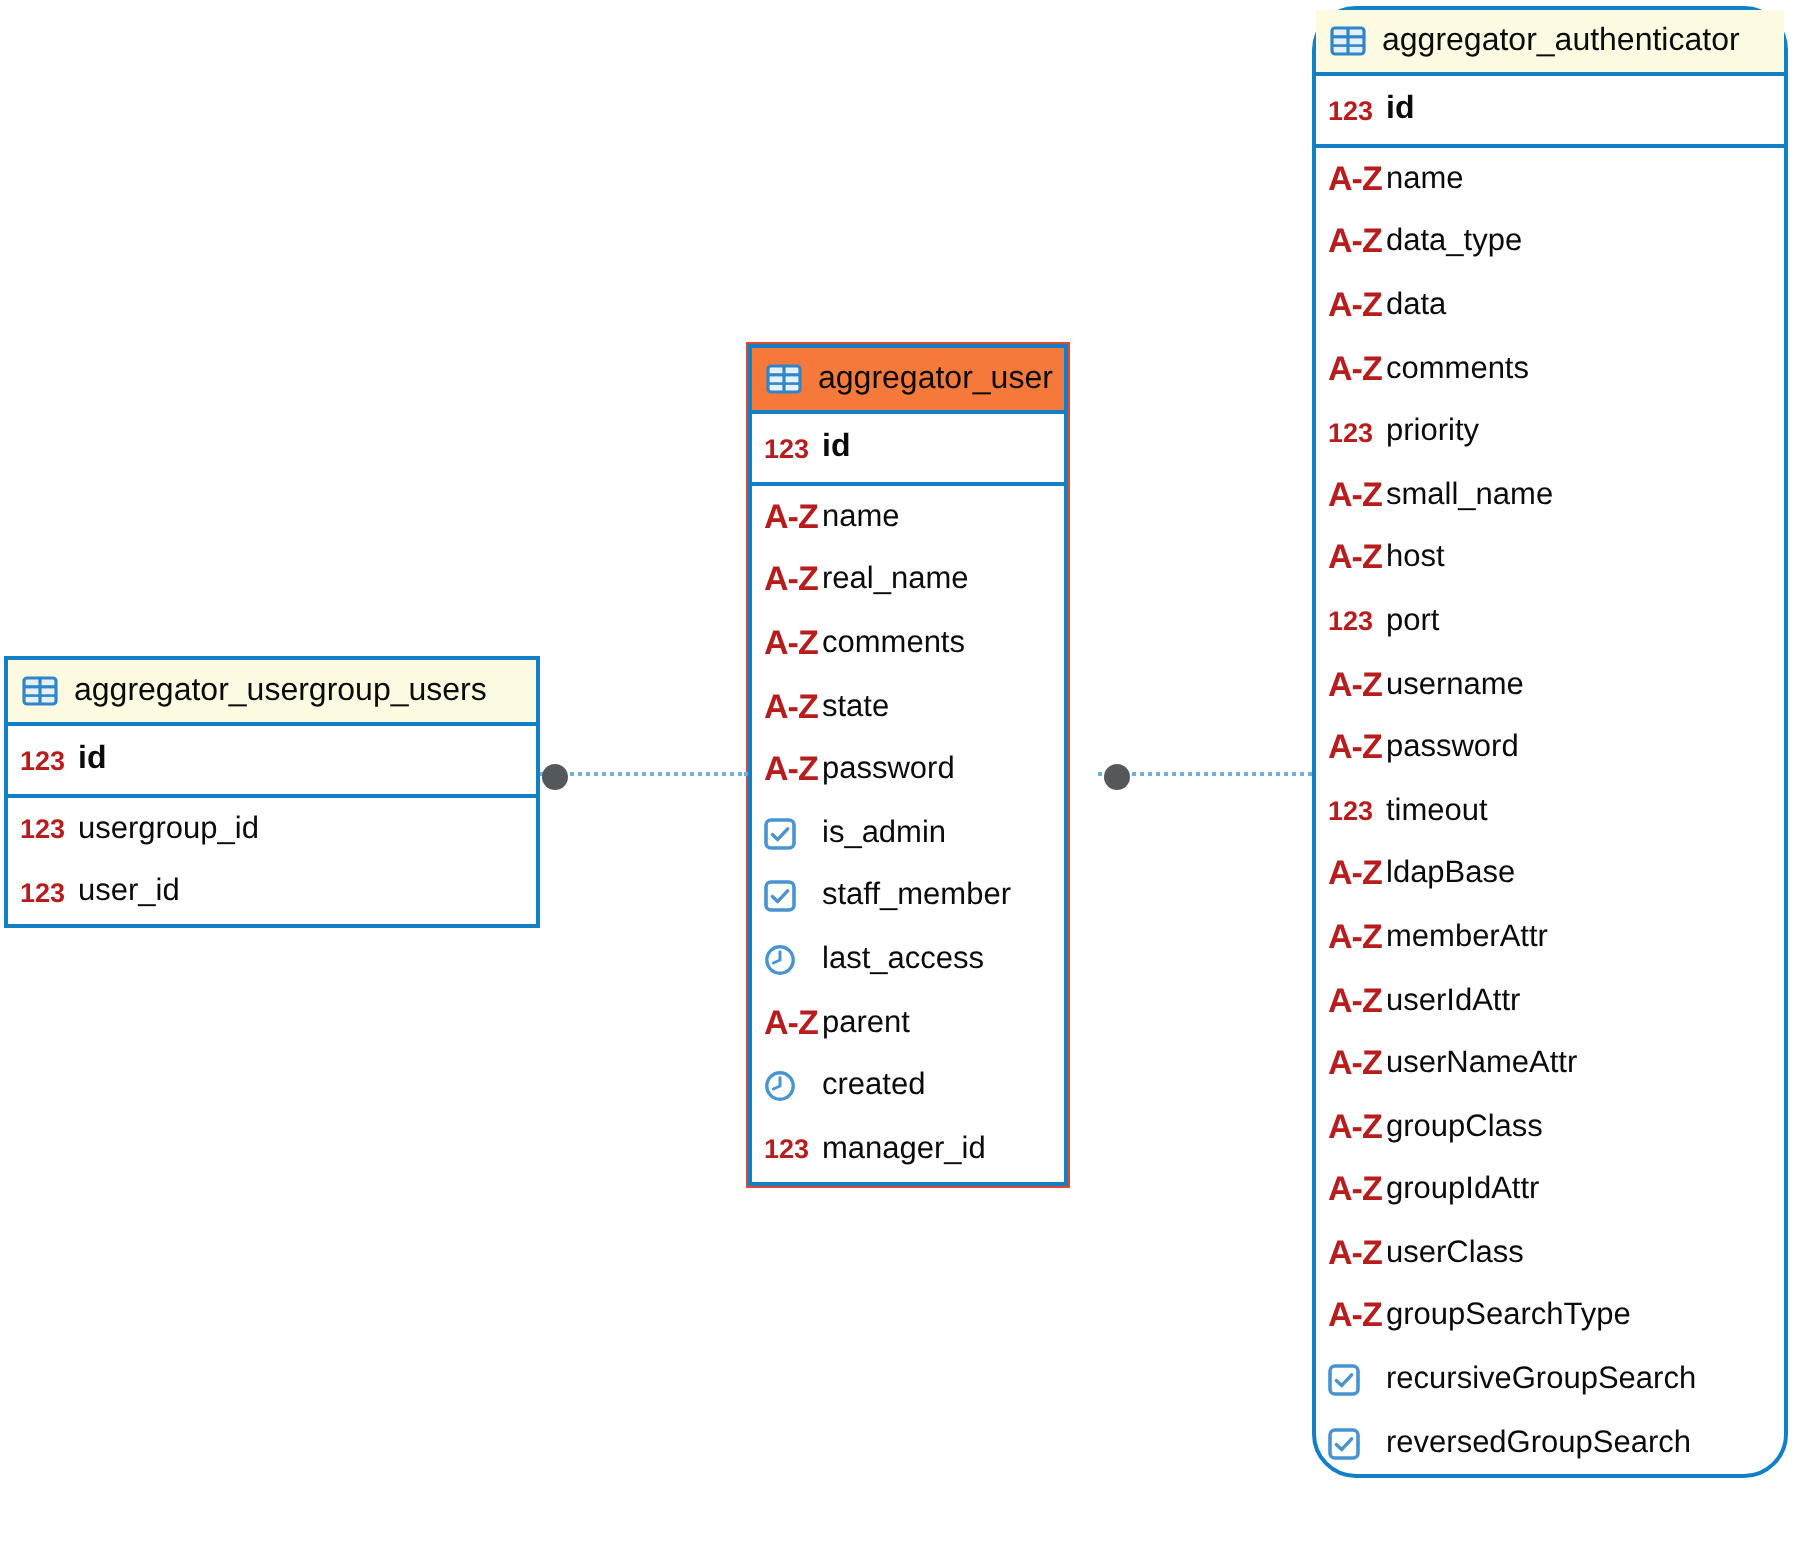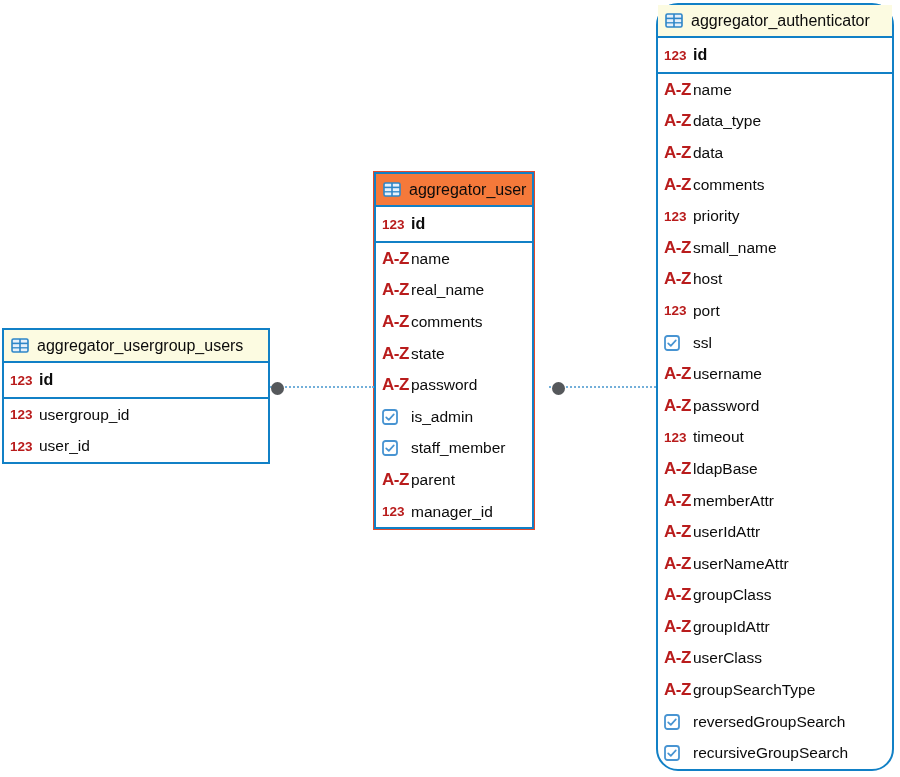--- a/index.html
+++ b/index.html
@@ -124,22 +124,40 @@
         <div class="row">
           <span class="ticon">
             <svg width="16" height="16" viewBox="0 0 16 16">
               <rect x="1" y="1" width="14" height="14" rx="2.5" fill="#fff" stroke="#4894D2" stroke-width="1.8"></rect>
               <path d="M4.2 8.3 L6.8 10.8 L11.8 5.4" fill="none" stroke="#4894D2" stroke-width="1.7" stroke-linecap="round" stroke-linejoin="round"></path>
             </svg>
           </span>
           <span class="clabel">staff_member</span>
         </div>
         <div class="row">
+          <span class="ticon">
+            <svg width="16" height="16" viewBox="0 0 16 16">
+              <circle cx="8" cy="8" r="6.6" fill="#fff" stroke="#4894D2" stroke-width="1.7"></circle>
+              <path d="M8 8 L8 3.9 M8 8 L4.7 9.5" fill="none" stroke="#4894D2" stroke-width="1.5" stroke-linecap="round"></path>
+            </svg>
+          </span>
+          <span class="clabel">last_access</span>
+        </div>
+        <div class="row">
           <span class="ticon az">A-Z</span>
           <span class="clabel">parent</span>
+        </div>
+        <div class="row">
+          <span class="ticon">
+            <svg width="16" height="16" viewBox="0 0 16 16">
+              <circle cx="8" cy="8" r="6.6" fill="#fff" stroke="#4894D2" stroke-width="1.7"></circle>
+              <path d="M8 8 L8 3.9 M8 8 L4.7 9.5" fill="none" stroke="#4894D2" stroke-width="1.5" stroke-linecap="round"></path>
+            </svg>
+          </span>
+          <span class="clabel">created</span>
         </div>
         <div class="row">
           <span class="ticon num">123</span>
           <span class="clabel">manager_id</span>
         </div>
       </div>
     </div>
     <div class="entity" style="left: 656px; top: 3px; width: 238px; border-radius: 22px;">
       <div class="entity-header">
         <span class="hicon">
@@ -185,29 +203,20 @@
         </div>
         <div class="row">
           <span class="ticon az">A-Z</span>
           <span class="clabel">host</span>
         </div>
         <div class="row">
           <span class="ticon num">123</span>
           <span class="clabel">port</span>
         </div>
         <div class="row">
-          <span class="ticon">
-            <svg width="16" height="16" viewBox="0 0 16 16">
-              <rect x="1" y="1" width="14" height="14" rx="2.5" fill="#fff" stroke="#4894D2" stroke-width="1.8"></rect>
-              <path d="M4.2 8.3 L6.8 10.8 L11.8 5.4" fill="none" stroke="#4894D2" stroke-width="1.7" stroke-linecap="round" stroke-linejoin="round"></path>
-            </svg>
-          </span>
-          <span class="clabel">ssl</span>
-        </div>
-        <div class="row">
           <span class="ticon az">A-Z</span>
           <span class="clabel">username</span>
         </div>
         <div class="row">
           <span class="ticon az">A-Z</span>
           <span class="clabel">password</span>
         </div>
         <div class="row">
           <span class="ticon num">123</span>
           <span class="clabel">timeout</span>
@@ -244,30 +253,30 @@
           <span class="ticon az">A-Z</span>
           <span class="clabel">groupSearchType</span>
         </div>
         <div class="row">
           <span class="ticon">
             <svg width="16" height="16" viewBox="0 0 16 16">
               <rect x="1" y="1" width="14" height="14" rx="2.5" fill="#fff" stroke="#4894D2" stroke-width="1.8"></rect>
               <path d="M4.2 8.3 L6.8 10.8 L11.8 5.4" fill="none" stroke="#4894D2" stroke-width="1.7" stroke-linecap="round" stroke-linejoin="round"></path>
             </svg>
           </span>
+          <span class="clabel">recursiveGroupSearch</span>
+        </div>
+        <div class="row">
+          <span class="ticon">
+            <svg width="16" height="16" viewBox="0 0 16 16">
+              <rect x="1" y="1" width="14" height="14" rx="2.5" fill="#fff" stroke="#4894D2" stroke-width="1.8"></rect>
+              <path d="M4.2 8.3 L6.8 10.8 L11.8 5.4" fill="none" stroke="#4894D2" stroke-width="1.7" stroke-linecap="round" stroke-linejoin="round"></path>
+            </svg>
+          </span>
           <span class="clabel">reversedGroupSearch</span>
-        </div>
-        <div class="row">
-          <span class="ticon">
-            <svg width="16" height="16" viewBox="0 0 16 16">
-              <rect x="1" y="1" width="14" height="14" rx="2.5" fill="#fff" stroke="#4894D2" stroke-width="1.8"></rect>
-              <path d="M4.2 8.3 L6.8 10.8 L11.8 5.4" fill="none" stroke="#4894D2" stroke-width="1.7" stroke-linecap="round" stroke-linejoin="round"></path>
-            </svg>
-          </span>
-          <span class="clabel">recursiveGroupSearch</span>
         </div>
       </div>
     </div>
     <div class="connector" style="left: 270px; top: 386px; width: 104px;"></div>
     <div class="cdot" style="left: 270.5px; top: 381.5px;"></div>
     <div class="connector" style="left: 549px; top: 386px; width: 107px;"></div>
     <div class="cdot" style="left: 551.5px; top: 381.5px;"></div>
   </div>
 
 </body></html>

